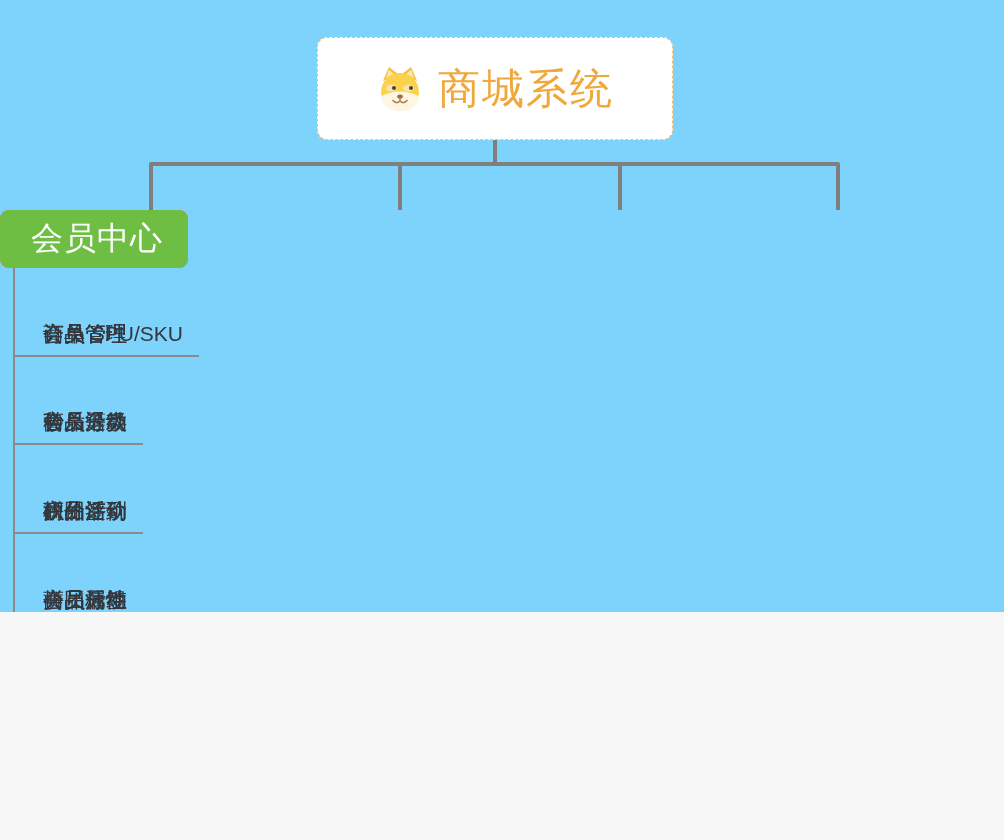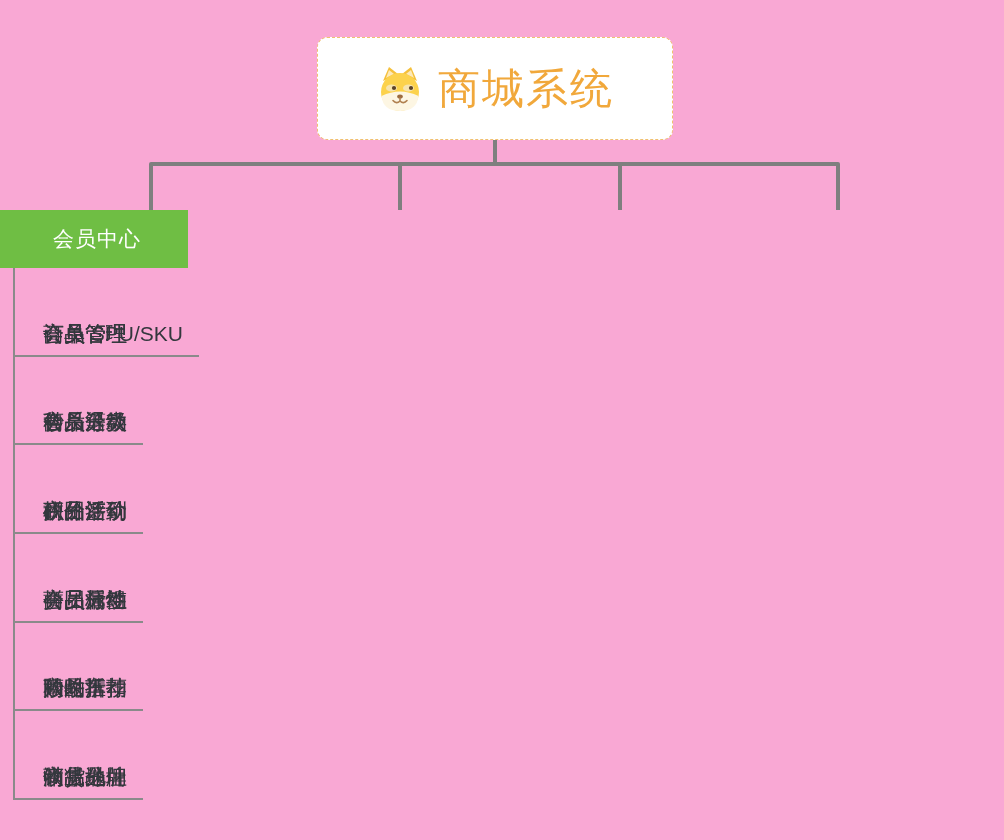--- a/index.html
+++ b/index.html
@@ -2,22 +2,22 @@
 <html><head>
 <meta charset="utf-8">
 <style>
   html,body{margin:0;padding:0;}
   body{
     font-family:"Liberation Sans","DejaVu Sans",sans-serif;
     background:#f7f7f7;
   }
   #canvas{
     position:relative;
-    width:1004px;height:840px;
-    background:#f9a8d4;
+    width:1004px;height:612px;
+    background:#7dd3fc;
     overflow:hidden;
   }
 
   
   .root-node{
     position:absolute;left:317px;top:37px;
     width:356px;height:103px;
     background:#ffffff;
     border:1px dashed #f0c070;
     border-radius:10px;
@@ -44,24 +44,24 @@
 
   
   .branch{position:absolute;top:210px;}
   .branch:nth-of-type(1){left:57px;}
   .branch:nth-of-type(2){left:306px;}
   .branch:nth-of-type(3){left:526px;}
   .branch:nth-of-type(4){left:744px;}
 
   .branch-box{
     width:188px;height:58px;
-    border-radius:0;
+    border-radius:9px;
     display:flex;align-items:center;justify-content:center;
     color:#ffffff;
-    font-size:21px;
+    font-size:32px;
     letter-spacing:1px;
     box-sizing:border-box;
     padding-left:6px;
   }
 
   .children{
     margin-left:13px;
     border-left:2px solid #8a8a8a;
     height:532px;
     display:flex;flex-direction:column;

